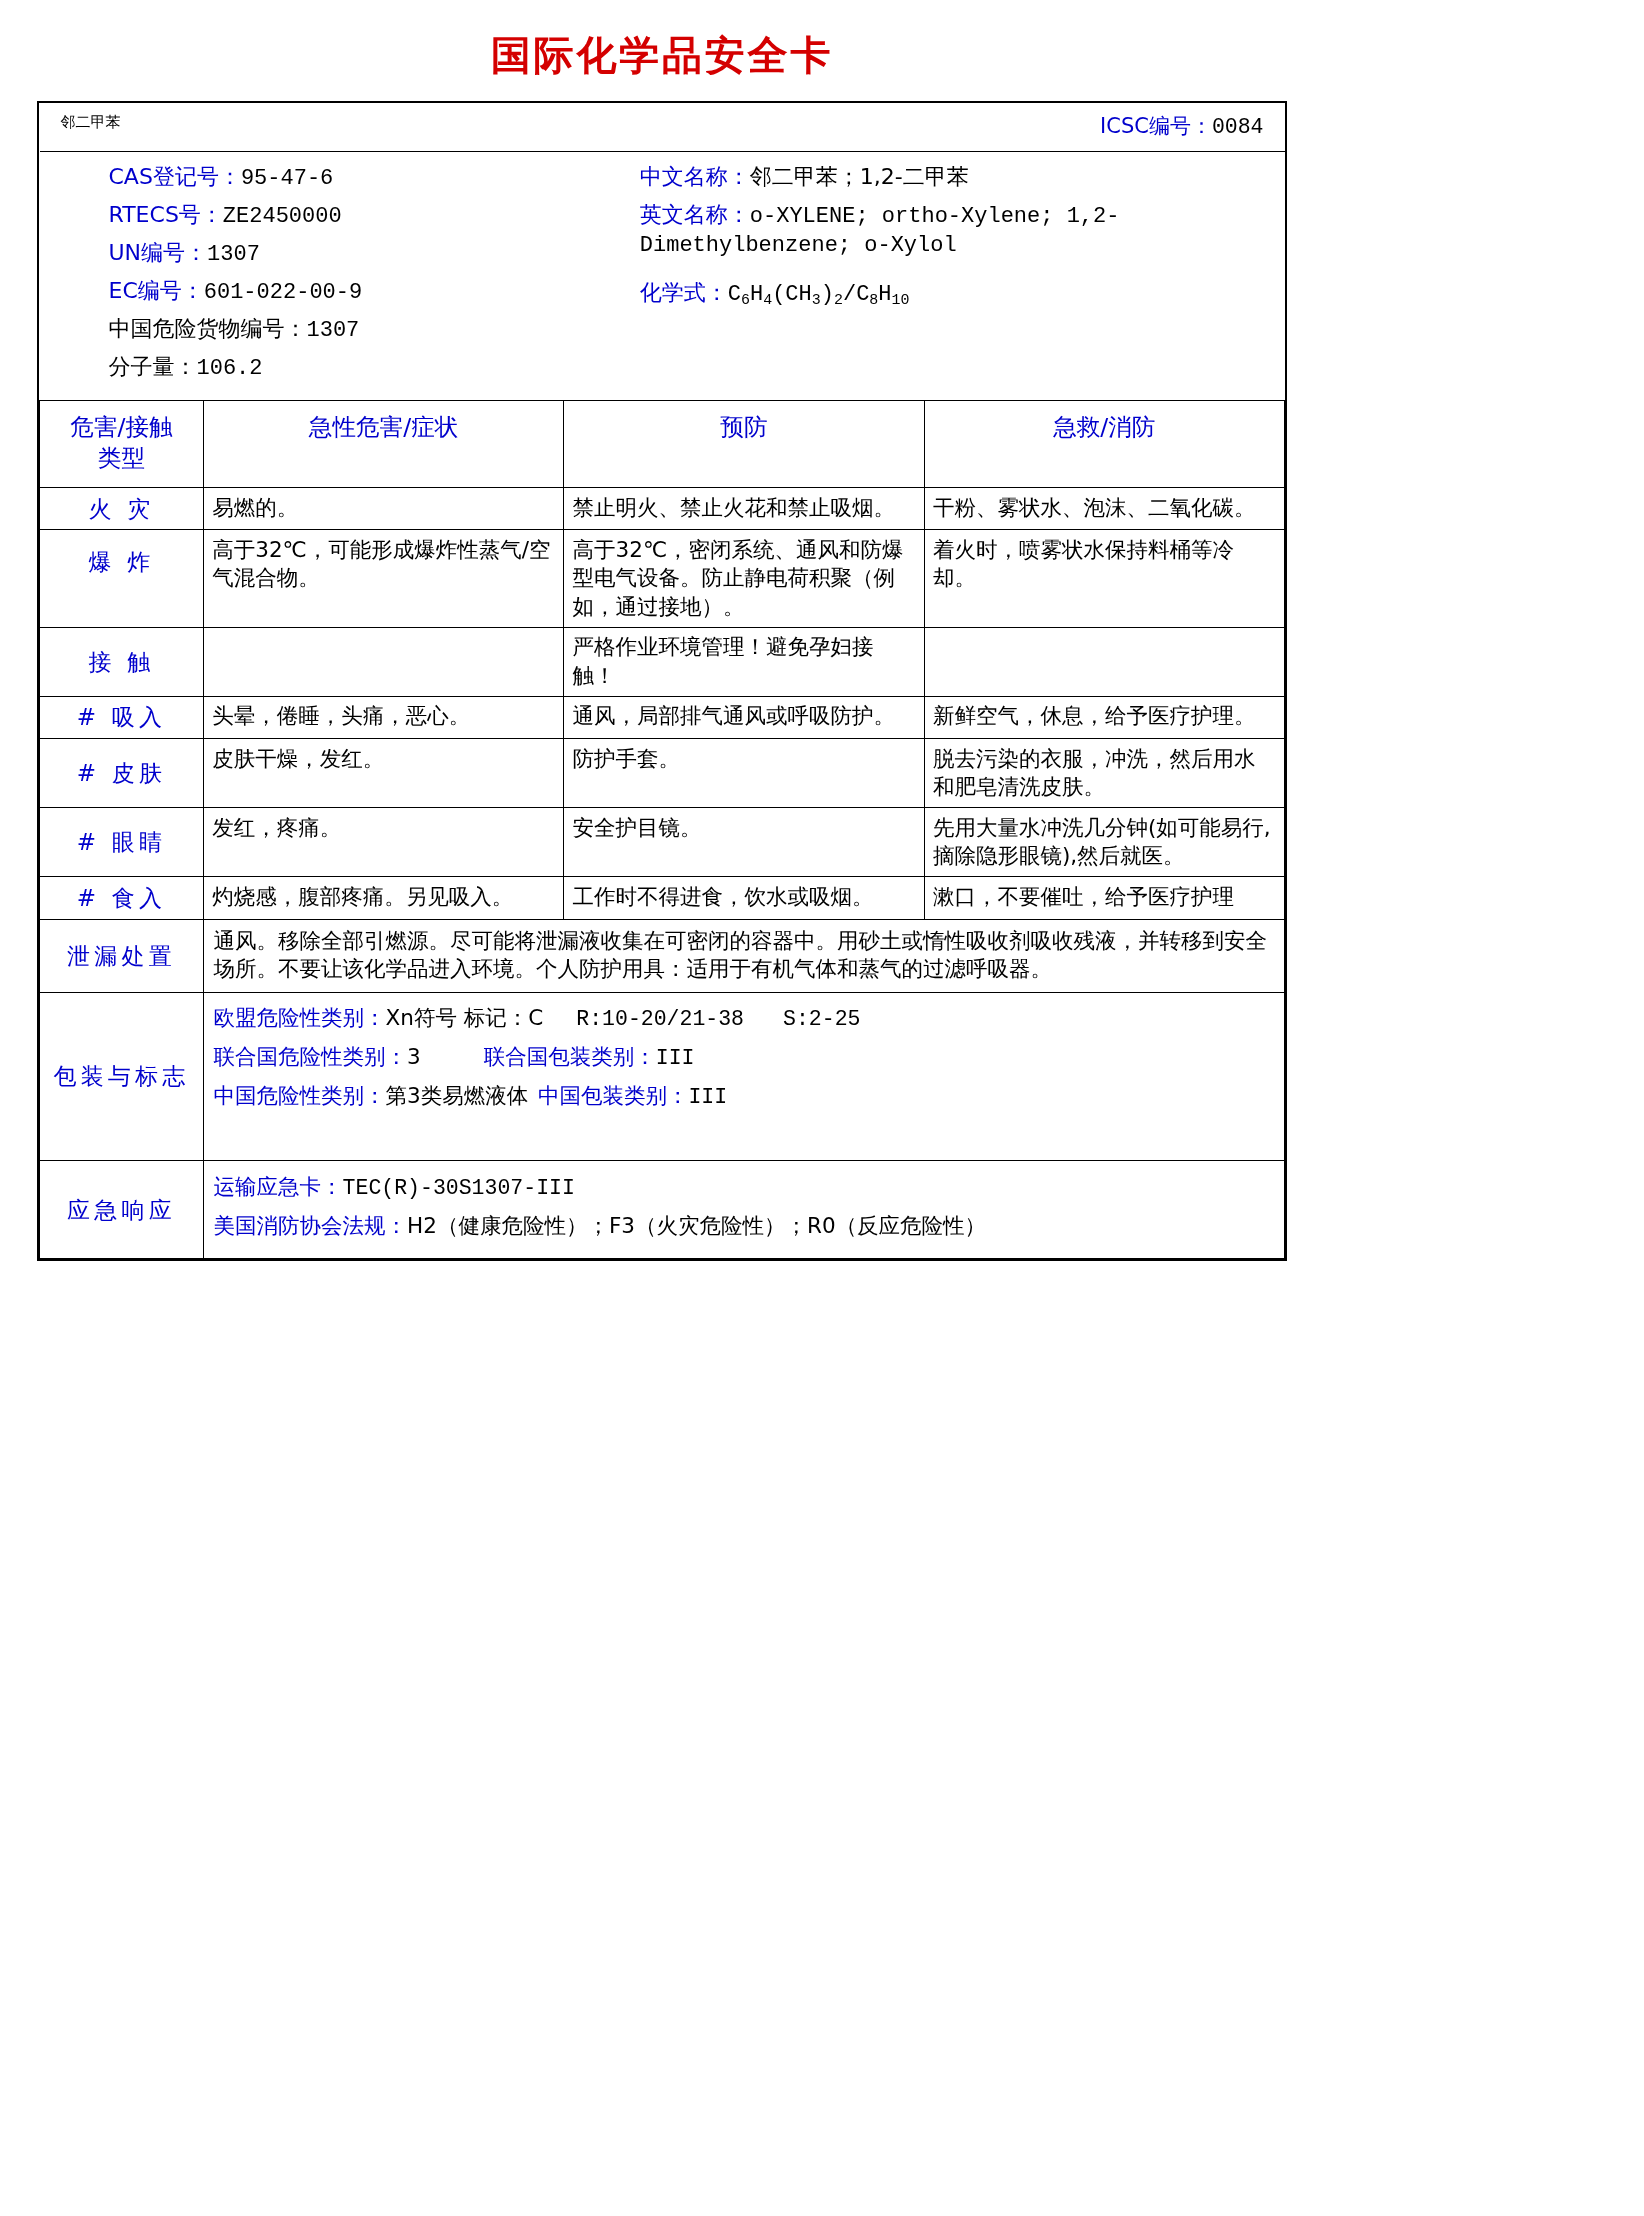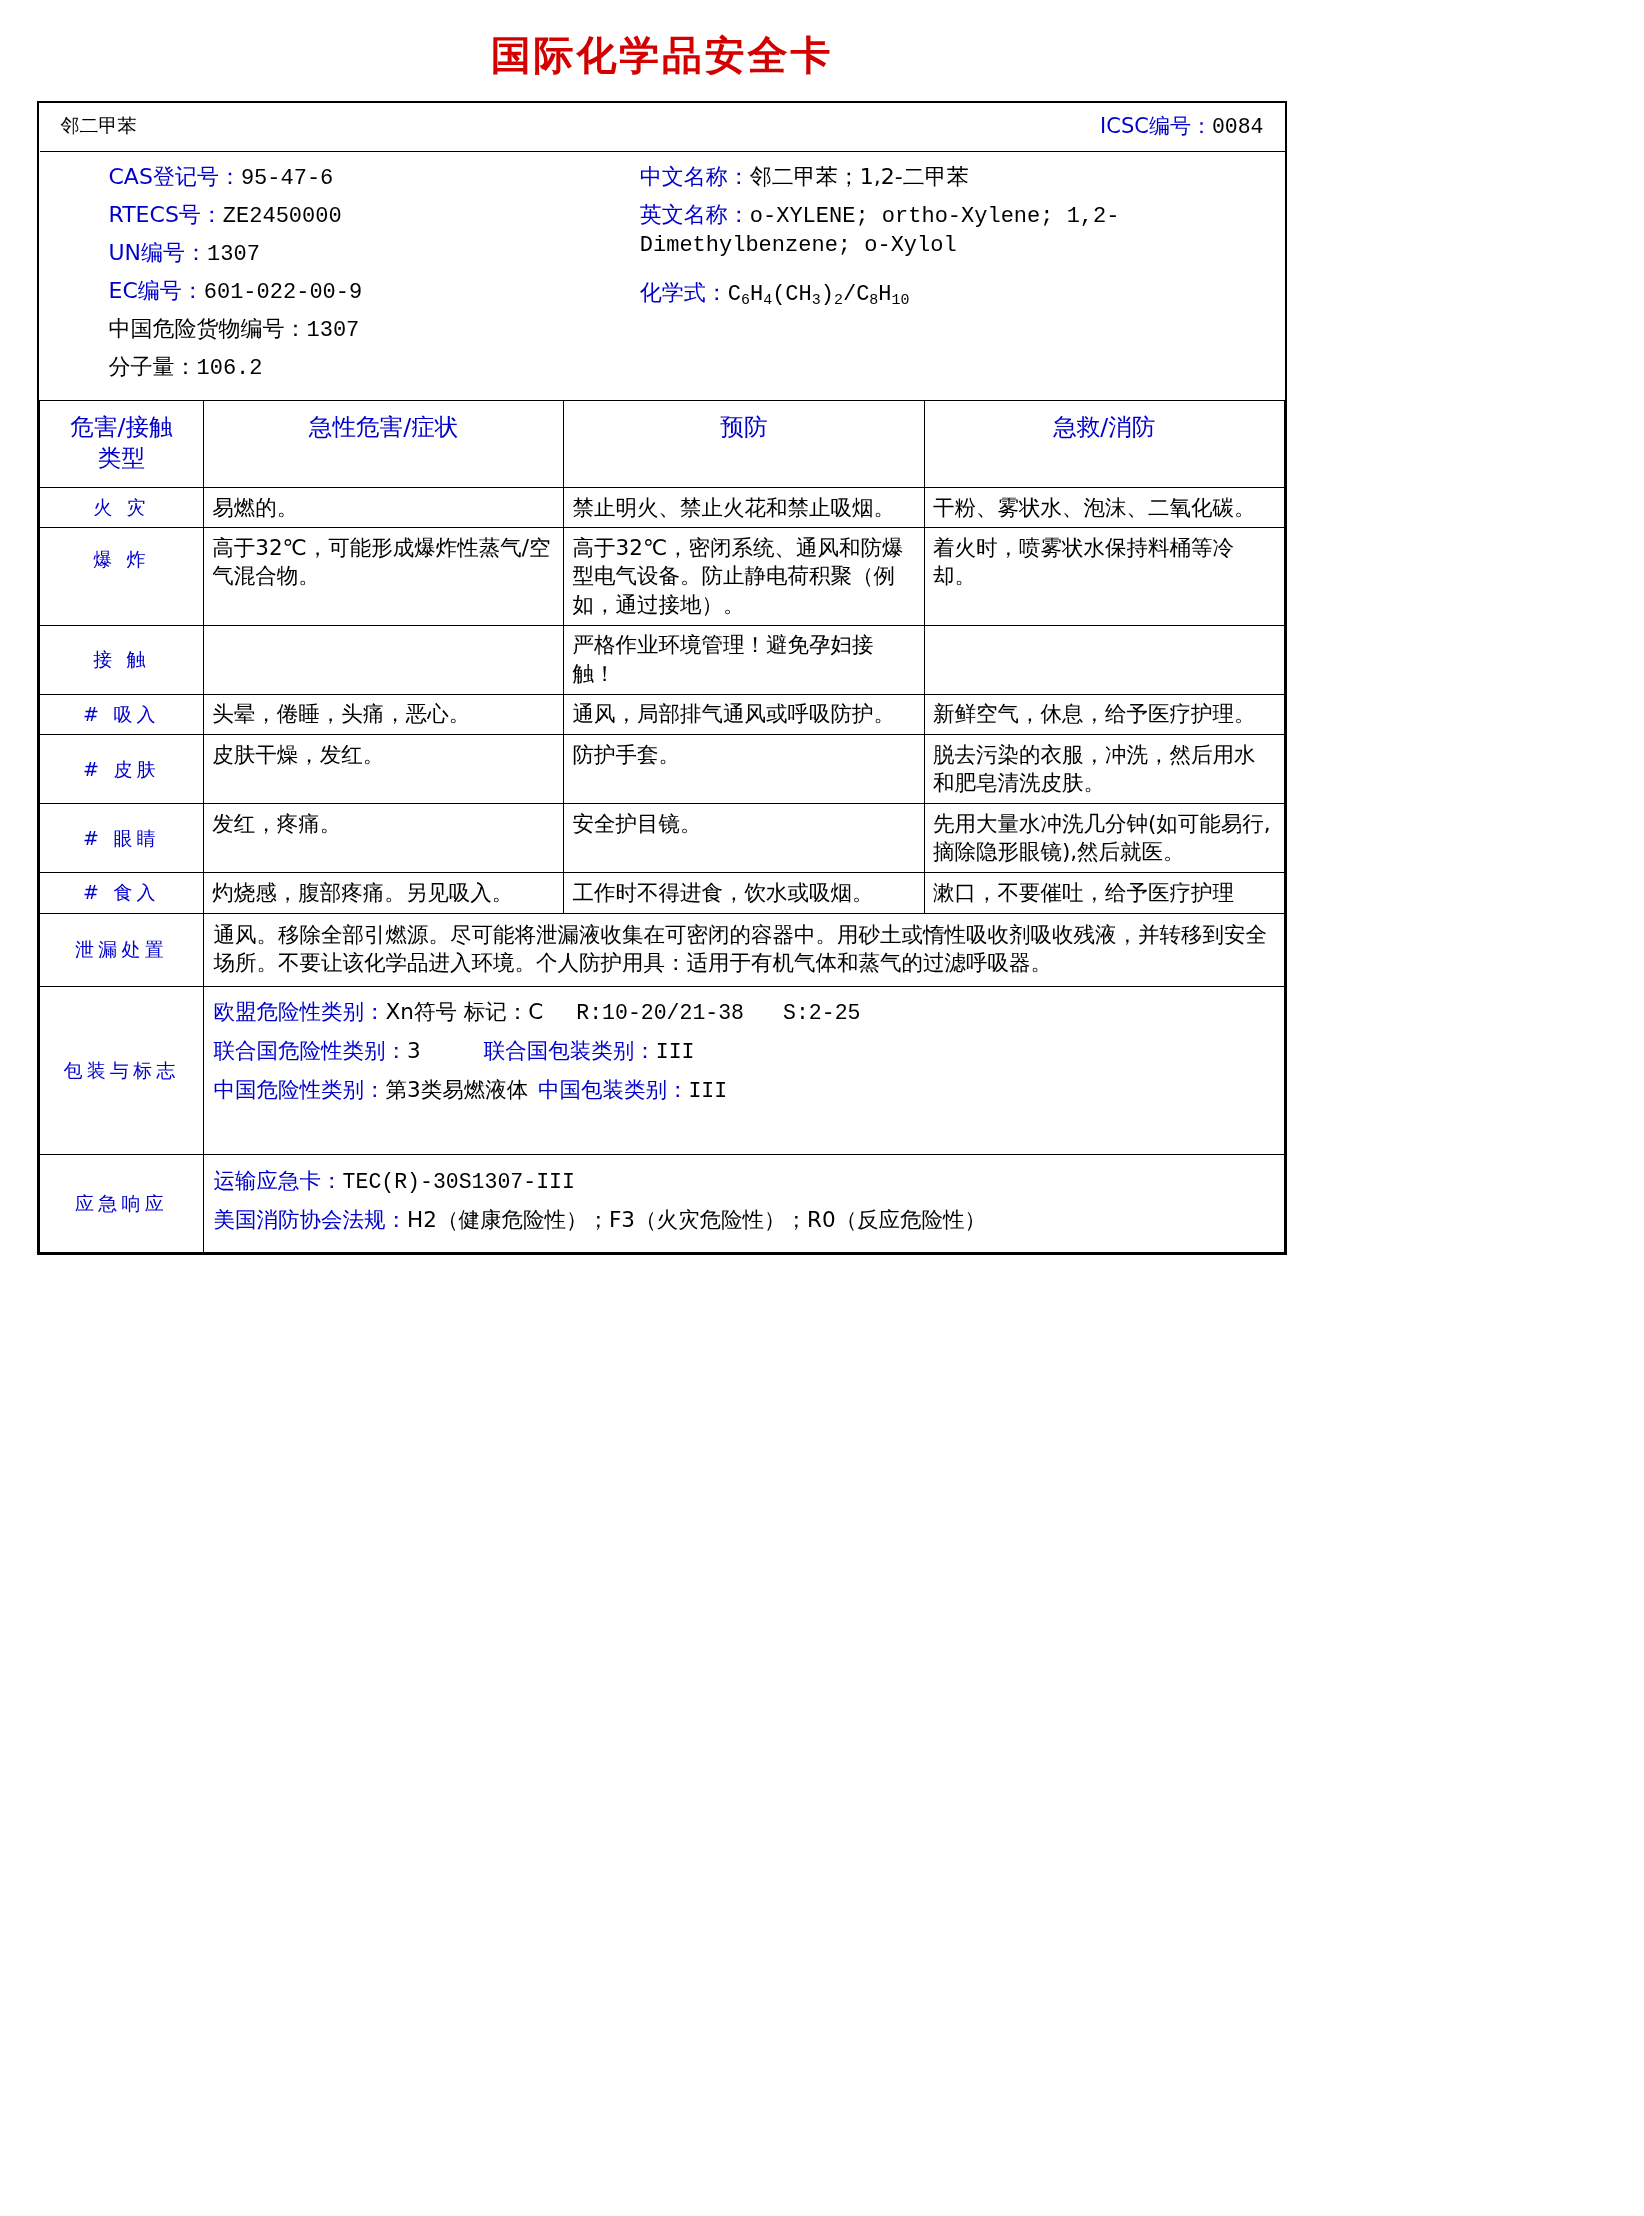--- a/index.html
+++ b/index.html
@@ -43,21 +43,21 @@
     font-size: 21.5px;
     line-height: 1.32;
     color: #000;
   }
   .hdr-row td {
     border-left: none;
     border-right: none;
     border-top: none;
   }
   .name-cell {
-    font-size: 19px;
+    font-size: 15px;
     padding: 9.7px 16.7px 9.7px 21px;
   }
   .icsc-cell {
     text-align: right;
     padding: 9.7px 21px 9.7px 8.3px;
     font-family: "Liberation Mono", monospace;
     font-size: 21.5px;
     white-space: nowrap;
   }
   .icsc-label {
@@ -104,21 +104,21 @@
     font-family: "DejaVu Sans", sans-serif;
     text-align: center;
     font-size: 23.6px;
     padding: 11px 4.2px 12.5px 4.2px;
   }
   .rowlabel {
     color: #0000cc;
     font-family: "DejaVu Sans", sans-serif;
     text-align: center;
     vertical-align: middle;
-    font-size: 19px;
+    font-size: 23px;
     letter-spacing: 4.2px;
   }
   .rowlabel.mid {
     vertical-align: middle;
   }
   .cellbody {
     font-family: "DejaVu Sans", sans-serif;
     font-size: 21.5px;
   }
   .wide-body {

